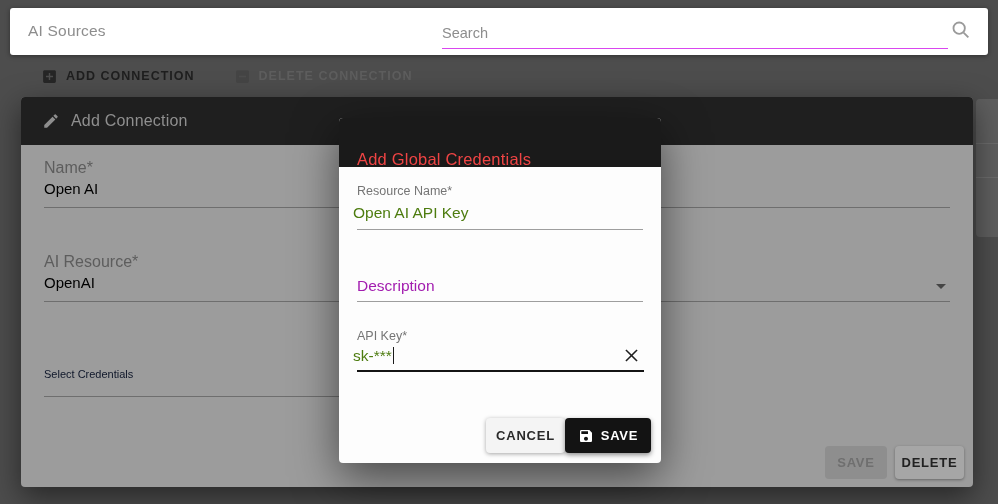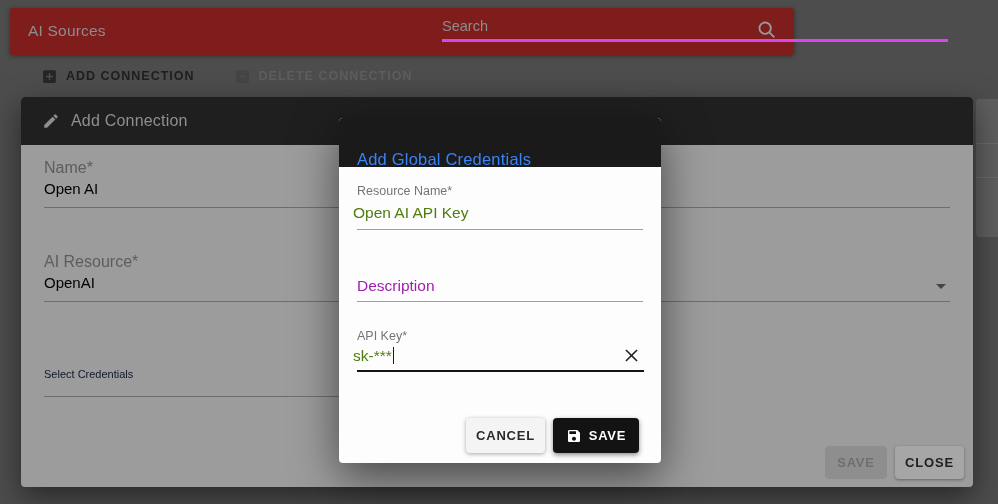--- a/index.html
+++ b/index.html
@@ -4,31 +4,31 @@
 <style>
   * { margin:0; padding:0; box-sizing:border-box; }
   html,body { width:998px; height:504px; overflow:hidden; }
   body {
     font-family:"Liberation Sans", sans-serif;
     background:#4d4d4d;
     position:relative;
   }
   
   .app-bar {
-    position:absolute; left:10px; top:8px; width:784px; height:47px;
-    background:#7f1d1d; border-radius:3px;
+    position:absolute; left:10px; top:8px; width:978px; height:47px;
+    background:#ffffff; border-radius:3px;
     box-shadow:0 1px 5px rgba(0,0,0,.4);
   }
   .app-title {
     position:absolute; left:18px; top:14px;
     font-size:15.5px; color:#8d8d8d; letter-spacing:.2px;
   }
   .search-field {
-    position:absolute; left:432px; top:2px; width:506px; height:32px;
-    border-bottom:3px solid #d946ef; cursor:text;
+    position:absolute; left:432px; top:9px; width:506px; height:32px;
+    border-bottom:1px solid #d946ef; cursor:text;
   }
   .search-text { position:absolute; left:0; top:8px; font-size:14.5px; color:#8d8d8d; }
   .search-icon { position:absolute; right:16px; top:11px; width:22px; height:22px; cursor:pointer; }
 
   .toolbar {
     position:absolute; left:0; top:55px; width:998px; height:42px;
     display:flex; align-items:center; padding-left:41px;
   }
   .tb-btn {
     display:flex; align-items:center; gap:8px; margin-right:39px;
@@ -84,32 +84,32 @@
   .modal {
     position:absolute; left:339px; top:118px; width:322px; height:345px;
     background:#fdfdfd; border-radius:4px;
     box-shadow:0 14px 45px rgba(0,0,0,.55); z-index:10;
   }
   .modal-header {
     position:absolute; left:0; top:0; right:0; height:49px;
     background:#1a1a1a; border-radius:4px 4px 0 0;
     display:flex; align-items:center; padding-left:18px;
   }
-  .modal-title { font-size:16.5px; font-weight:500; color:#3b82f6; letter-spacing:.2px;margin-top:33px; }
+  .modal-title { font-size:16.5px; font-weight:500; color:#ef4444; letter-spacing:.2px;margin-top:33px; }
   .m-label { position:absolute; left:18px; font-size:12.5px; color:#757575; }
   .m-value { position:absolute; left:14px; font-size:15.5px; color:#4d7c0f; }
   .m-placeholder { position:absolute; left:18px; font-size:15.5px; color:#a21caf; }
   .m-line { position:absolute; left:18px; width:286px; border-top:1px solid #9e9e9e; }
   .m-line-focus { position:absolute; left:18px; width:287px; height:2px; background:#141414; }
   .text-caret {
     display:inline-block; width:1.5px; height:17px; background:#1a1a1a;
     vertical-align:text-bottom; margin-left:1px;
   }
   .clear-icon { position:absolute; left:283px; top:228px; width:19px; height:19px; cursor:pointer; }
-  .modal-actions { position:absolute; right:22px; top:300px; display:flex; gap:8px;align-items:flex-end; }
+  .modal-actions { position:absolute; right:10px; top:300px; display:flex; gap:0;align-items:flex-end; }
   .btn-cancel {
     width:79px; height:35px; background:#f4f4f4; color:#2b2b2b;
     box-shadow:0 1px 4px rgba(0,0,0,.35);
   }
   .btn-save {
     width:86px; height:35px; background:#131313; color:#ffffff; gap:7px;
     box-shadow:0 2px 5px rgba(0,0,0,.45);
   }
   .field-hit { cursor:text; }
 </style>
@@ -168,21 +168,21 @@
     <div class="caret-down"></div>
   </div>
 
   <div class="field-hit">
     <span class="dim-placeholder" style="top:271px">Select Credentials</span>
     <div class="dim-line" style="top:299px; width:438px"></div>
   </div>
 
   <div class="dialog-actions">
     <button class="btn btn-save-disabled">SAVE</button>
-    <button class="btn btn-close">CLOSE</button>
+    <button class="btn btn-close">DELETE</button>
   </div>
 </div>
 
 <div class="modal">
   <div class="modal-header">
     <span class="modal-title">Add Global Credentials</span>
   </div>
 
   <div class="field-hit">
     <span class="m-label" style="top:66px">Resource Name*</span>

